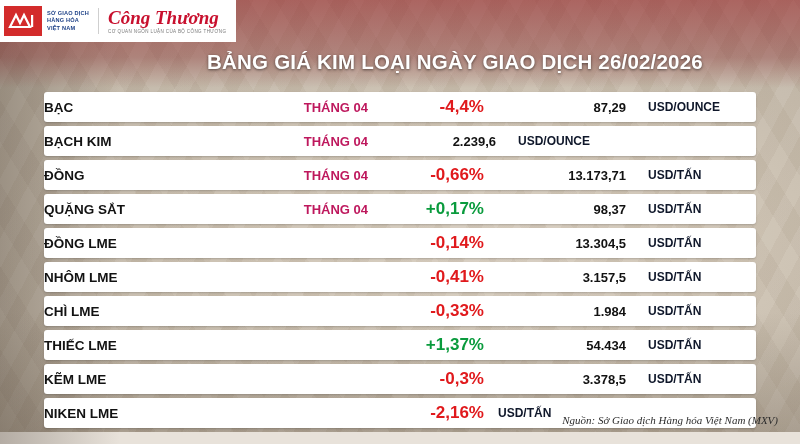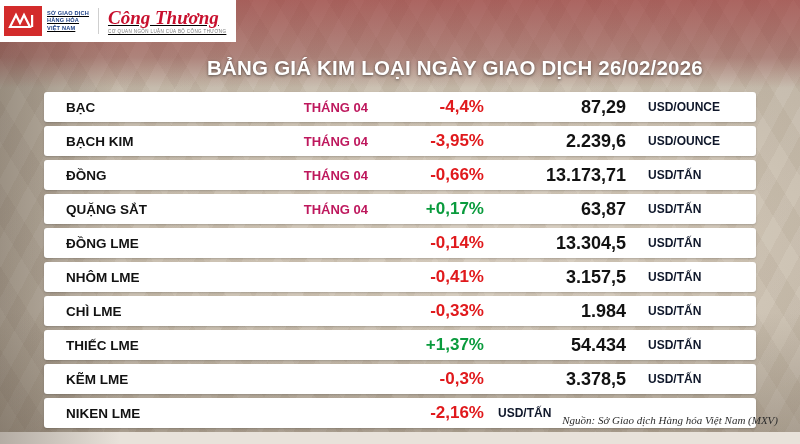--- a/index.html
+++ b/index.html
@@ -11,21 +11,20 @@
     overflow: hidden;
     position: relative;
   }
   .page {
     width: 800px;
     height: 432px;
     position: relative;
     background:
       radial-gradient(ellipse 500px 260px at 62% 58%, #d8cec0 0%, #cfc4b4 40%, #c6bbab 70%, #bfb4a4 100%),
       linear-gradient(180deg, #ded7cd 0%, #cfc6b8 100%);
-    text-decoration: underline;
   }
   
   .bg-texture {
     position: absolute;
     inset: 0;
     background:
       repeating-linear-gradient(118deg, rgba(255,255,255,0.07) 0 14px, rgba(140,125,105,0.06) 14px 28px),
       repeating-linear-gradient(58deg, rgba(255,255,255,0.05) 0 22px, rgba(120,105,88,0.05) 22px 44px);
     opacity: 0.8;
     pointer-events: none;
@@ -115,21 +114,21 @@
   }
   .title-banner .band {
     position: absolute;
     left: 0; top: 0;
     width: 800px; height: 88px;
     background: linear-gradient(180deg, rgba(140,26,32,0.0) 0%, rgba(140,26,32,0.0) 100%);
   }
   .title-wrap {
     position: absolute;
     left: 110px;
-    top: 6px;
+    top: 0;
     width: 690px;
     height: 88px;
     display: flex;
     align-items: flex-end;
     justify-content: center;
     padding-bottom: 14px;
     z-index: 4;
   }
   .title-text {
     font-size: 20.5px;
@@ -161,21 +160,20 @@
     height: 30px;
     background: #ffffff;
     border-radius: 3px;
     margin-bottom: 4px;
     display: flex;
     align-items: center;
     box-shadow: 0 1px 2px rgba(0,0,0,0.18);
   }
   .c-name {
     width: 196px;
-    padding-left: 22px;
     font-size: 13.5px;
     font-weight: bold;
     color: #121212;
     white-space: nowrap;
   }
   .c-month {
     width: 128px;
     font-size: 13px;
     font-weight: bold;
     color: #be185d;
@@ -185,21 +183,21 @@
     width: 130px;
     font-size: 17px;
     font-weight: bold;
     text-align: right;
     padding-right: 14px;
   }
   .c-change.neg { color: #e0191c; }
   .c-change.pos { color: #0a9b3d; }
   .c-price {
     width: 150px;
-    font-size: 18px;
+    font-size: 13px;
     font-weight: bold;
     color: #121212;
     text-align: right;
     padding-right: 22px;
   }
   .c-unit {
     flex: 1;
     font-size: 12px;
     font-weight: bold;
     color: #0f172a;
@@ -262,38 +260,37 @@
       <div class="c-name">BẠC</div>
       <div class="c-month">THÁNG 04</div>
       <div class="c-change neg">-4,4%</div>
       <div class="c-price">87,29</div>
       <div class="c-unit">USD/OUNCE</div>
     </div>
 
     <div class="row">
       <div class="c-name">BẠCH KIM</div>
       <div class="c-month">THÁNG 04</div>
-      <div class="c-change neg">-3,95%</div>
       <div class="c-price">2.239,6</div>
       <div class="c-unit">USD/OUNCE</div>
     </div>
 
     <div class="row">
       <div class="c-name">ĐỒNG</div>
       <div class="c-month">THÁNG 04</div>
       <div class="c-change neg">-0,66%</div>
       <div class="c-price">13.173,71</div>
       <div class="c-unit">USD/TẤN</div>
     </div>
 
     <div class="row">
       <div class="c-name">QUẶNG SẮT</div>
       <div class="c-month">THÁNG 04</div>
       <div class="c-change pos">+0,17%</div>
-      <div class="c-price">63,87</div>
+      <div class="c-price">98,37</div>
       <div class="c-unit">USD/TẤN</div>
     </div>
 
     <div class="row">
       <div class="c-name">ĐỒNG LME</div>
       <div class="c-month"></div>
       <div class="c-change neg">-0,14%</div>
       <div class="c-price">13.304,5</div>
       <div class="c-unit">USD/TẤN</div>
     </div>

